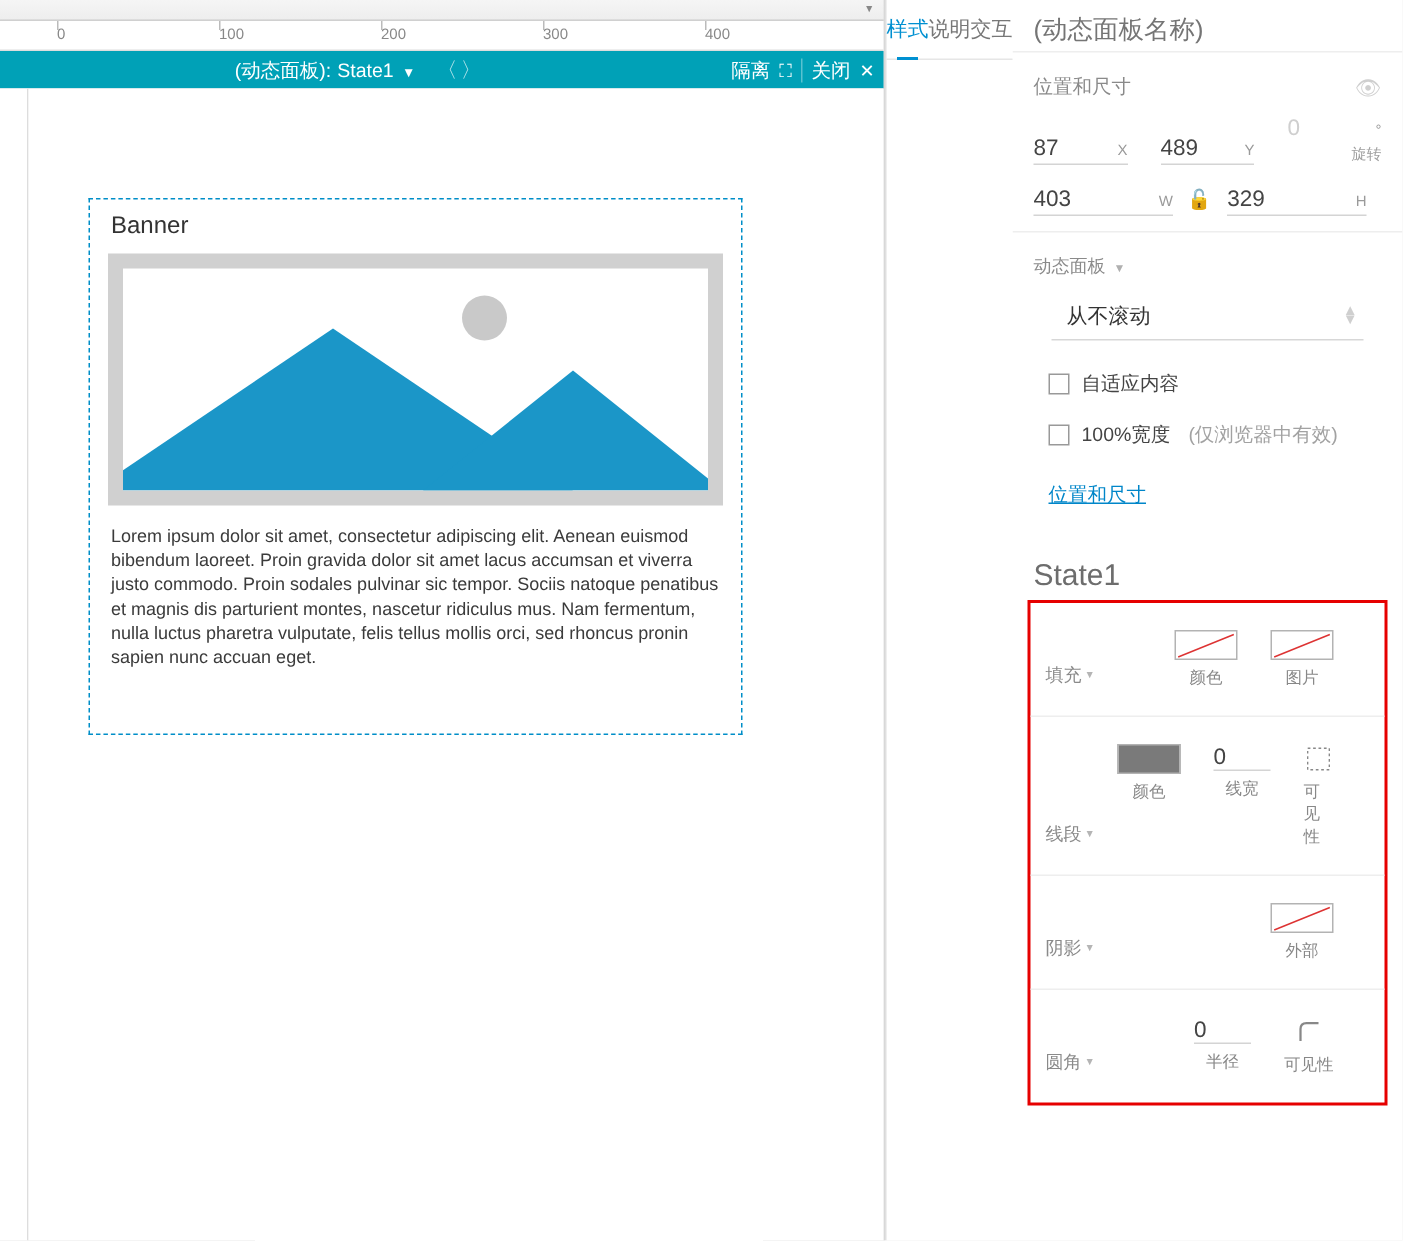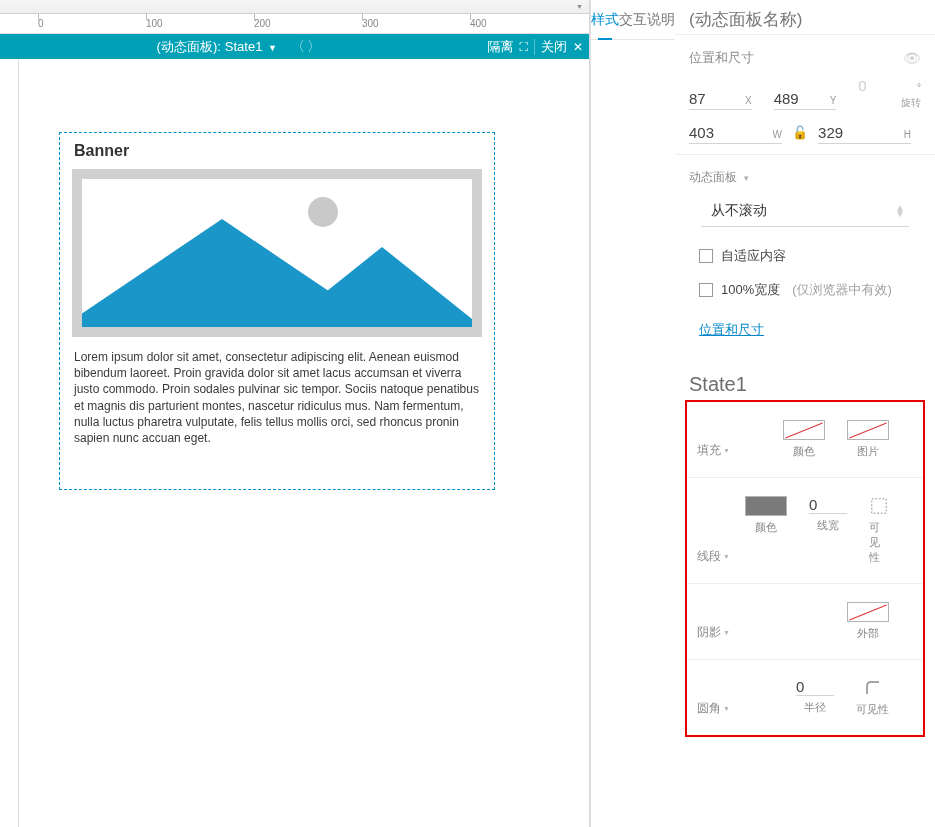--- a/index.html
+++ b/index.html
@@ -22,21 +22,21 @@
 .teal-bar .right-controls{display:flex;align-items:center;gap:6px}
 .teal-bar .sep{width:1px;height:16px;background:rgba(255,255,255,.35)}
 .teal-bar .btn-icon{cursor:pointer;font-size:12px}
 .teal-bar .tri{font-size:9px;margin-left:2px}
 
 .canvas-body{position:absolute;top:59px;left:0;right:0;bottom:0;background:#e5e5e5}
 .vruler{position:absolute;left:0;top:0;width:19px;bottom:0;background:#fff;border-right:1px solid #ddd}
 .canvas-page{position:absolute;left:19px;top:0;right:0;bottom:0;background:#fff}
 
 .panel-selection{position:absolute;left:40px;top:73px;width:436px;height:358px;border:1px dashed #008ec8}
-.panel-header{height:36px;display:flex;align-items:center;padding:0 14px;font-weight:700;font-size:16px;color:#333}
+.panel-header{height:36px;display:flex;align-items:center;padding:0 14px;font-weight:400;font-size:16px;color:#333}
 .img-placeholder{margin:0 12px;border:10px solid #d0d0d0;height:168px;background:#fff;position:relative;overflow:hidden}
 .img-sun{position:absolute;width:30px;height:30px;border-radius:50%;background:#c9c9c9;top:18px;left:58%}
 .img-mtn1{position:absolute;bottom:0;left:-20px;width:0;height:0;border-left:160px solid transparent;border-right:160px solid transparent;border-bottom:108px solid #1b96c8}
 .img-mtn2{position:absolute;bottom:0;right:-10px;width:0;height:0;border-left:100px solid transparent;border-right:100px solid transparent;border-bottom:80px solid #1b96c8}
 .lorem{padding:12px 14px;font-size:12px;line-height:1.35;color:#3b3b3b}
 
 
 .inspector{flex:1;background:#fff;display:flex;border-left:1px solid #e0e0e0}
 .tabs{height:40px;display:flex;border-bottom:1px solid #e6e6e6}
 .tab{flex:1;display:flex;align-items:center;justify-content:center;font-size:14px;color:#777;cursor:pointer}
@@ -148,22 +148,22 @@
           </div>
           <div class="lorem">Lorem ipsum dolor sit amet, consectetur adipiscing elit. Aenean euismod bibendum laoreet. Proin gravida dolor sit amet lacus accumsan et viverra justo commodo. Proin sodales pulvinar sic tempor. Sociis natoque penatibus et magnis dis parturient montes, nascetur ridiculus mus. Nam fermentum, nulla luctus pharetra vulputate, felis tellus mollis orci, sed rhoncus pronin sapien nunc accuan eget.</div>
         </div>
       </div>
     </div>
   </div>
 
   <div class="inspector">
     <div class="tabs">
       <div class="tab active">样式</div>
+      <div class="tab">说明</div>
       <div class="tab">交互</div>
-      <div class="tab">说明</div>
     </div>
 
     <div class="scroll">
       <div class="name-input">
         <input placeholder="(动态面板名称)" style="">
       </div>
 
       <div class="section">
         <div class="section-title">
           <span>位置和尺寸</span>

